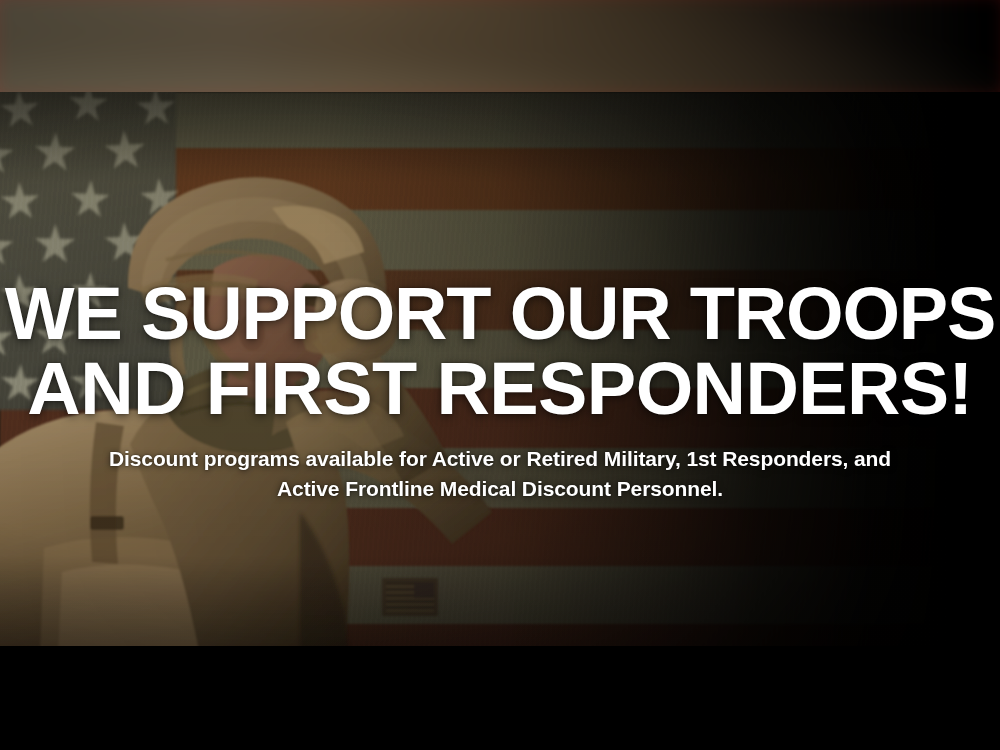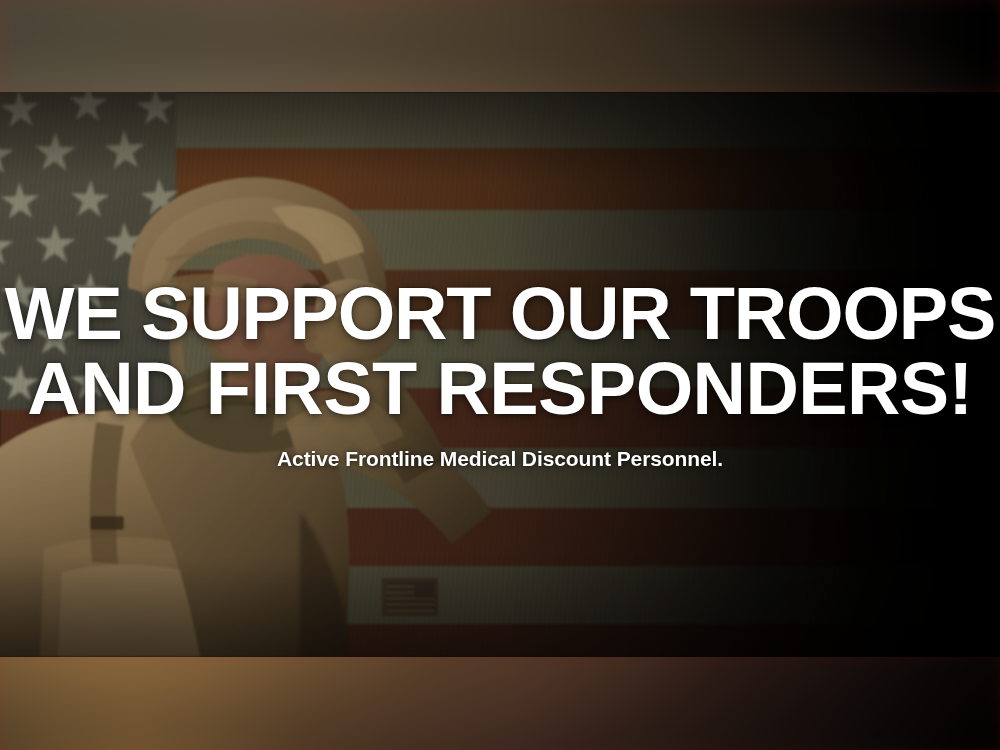--- a/index.html
+++ b/index.html
@@ -7,21 +7,21 @@
 
   html, body {
     width:1000px; height:750px;
     overflow:hidden;
     background:#000;
     font-family:"Liberation Sans", sans-serif;
   }
 
   .stage {
     position:relative;
-    width:1000px; height:750px;
+    width:1000px; height:646px;
     background:#b91c1c;
     overflow:hidden;
   }
 
   
   .band {
     position:absolute; left:0; width:1000px;
     overflow:hidden;
     z-index:1;
   }
@@ -342,17 +342,18 @@
     <div class="vignette-edges"></div>
     <div class="vignette-right"></div>
   </div>
 
   <div class="overlay">
     <div class="headline">
       <span class="hl-line l1">WE SUPPORT OUR TROOPS</span>
       <span class="hl-line l2">AND FIRST RESPONDERS!</span>
     </div>
     <div class="subtitle">
+      <span class="sub-line">Discount programs available for Active or Retired Military, 1st Responders, and</span>
       <span class="sub-line">Active Frontline Medical Discount Personnel.</span>
     </div>
   </div>
 
 </div>
 
 </body></html>

